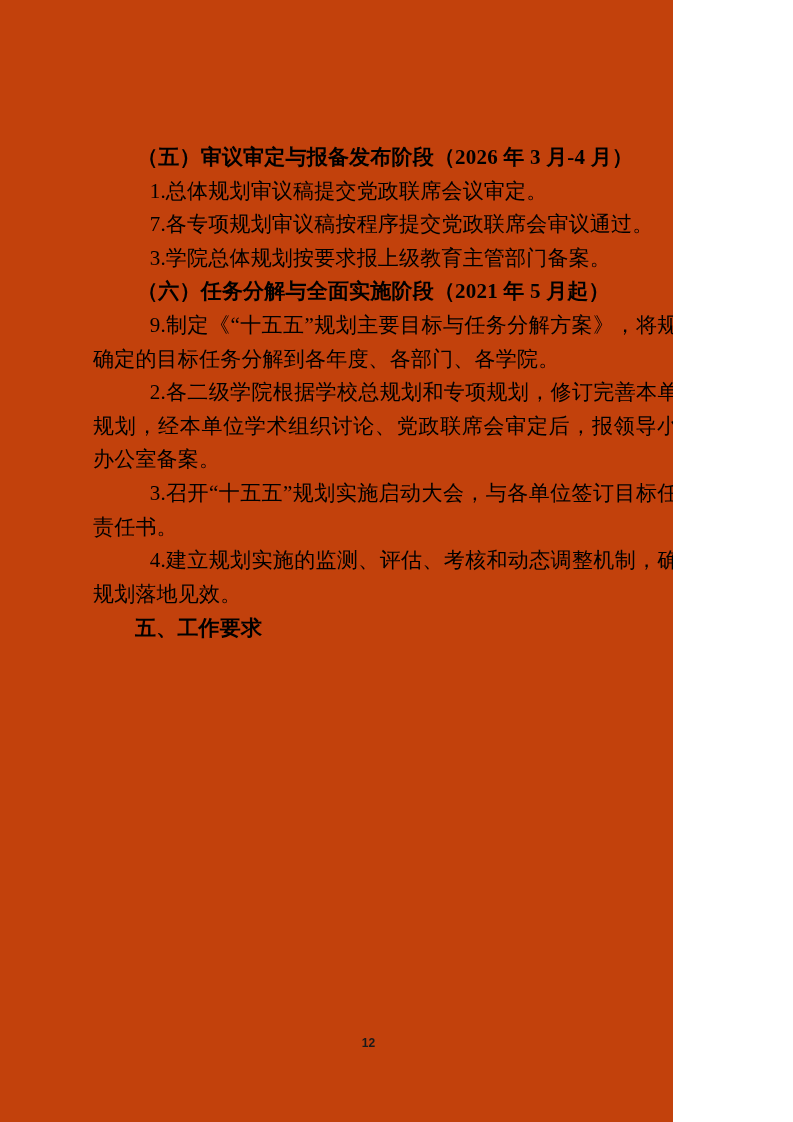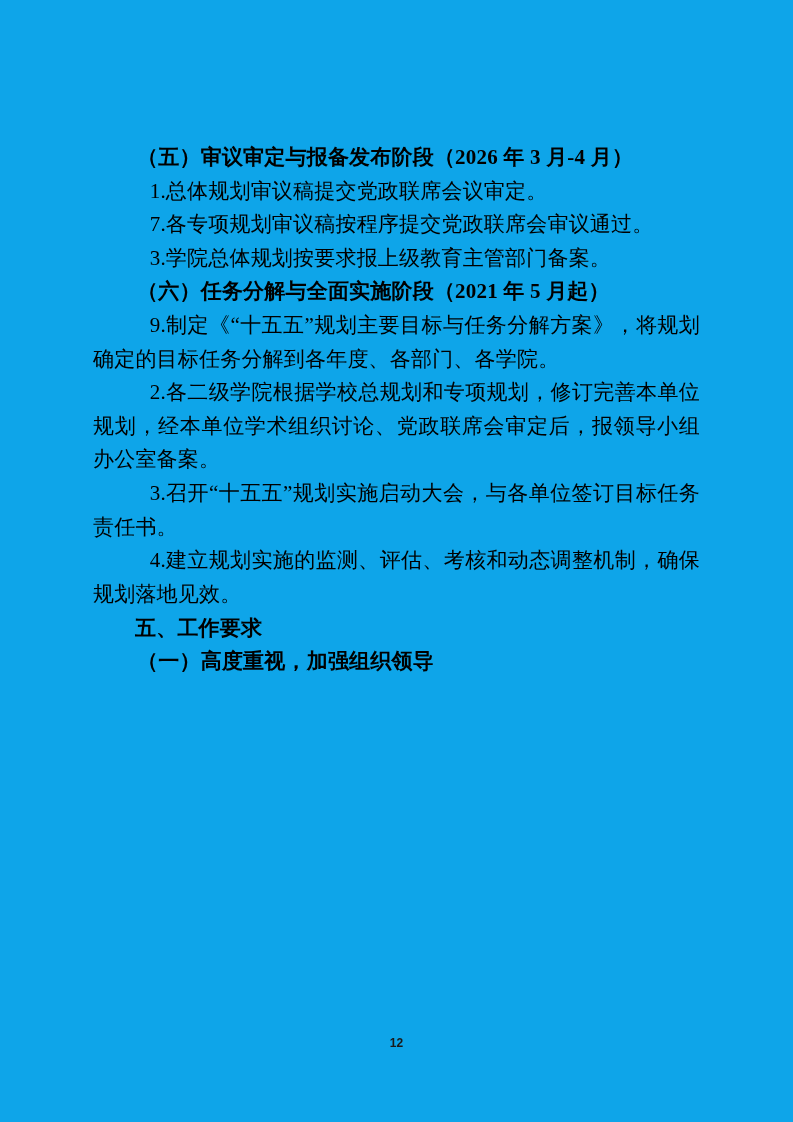--- a/index.html
+++ b/index.html
@@ -2,23 +2,23 @@
 <html><head>
 <meta charset="utf-8">
 <style>
   html, body {
     margin: 0;
     padding: 0;
     background: #ffffff;
   }
   .page {
     position: relative;
-    width: 793px;
+    width: 673px;
     height: 1122px;
-    background: #0ea5e9;
+    background: #c2410c;
     overflow: hidden;
     font-family: "Liberation Serif", serif;
     color: #000000;
   }
   .content {
     position: absolute;
     left: 93px;
     top: 141px;
     width: 607px;
     font-size: 21px;
@@ -48,39 +48,39 @@
   .footer {
     position: absolute;
     left: 0;
     top: 1036px;
     width: 100%;
     text-align: center;
     font-family: "Liberation Sans", sans-serif;
     font-size: 12px;
     font-weight: 700;
     color: #1a1a1a;
+    padding-left: 32px;
   }
 </style>
 </head>
 <body>
 
 <div class="page">
   <div class="content">
 
     <p class="h-kai">（五）审议审定与报备发布阶段（2026 年 3 月-4 月）</p>
     <p class="para-num">1.总体规划审议稿提交党政联席会议审定。</p>
     <p class="para-num">7.各专项规划审议稿按程序提交党政联席会审议通过。</p>
     <p class="para-num">3.学院总体规划按要求报上级教育主管部门备案。</p>
 
     <p class="h-kai">（六）任务分解与全面实施阶段（2021 年 5 月起）</p>
     <p class="para-num">9.制定《“十五五”规划主要目标与任务分解方案》，将规划确定的目标任务分解到各年度、各部门、各学院。</p>
     <p class="para-num">2.各二级学院根据学校总规划和专项规划，修订完善本单位规划，经本单位学术组织讨论、党政联席会审定后，报领导小组办公室备案。</p>
     <p class="para-num">3.召开“十五五”规划实施启动大会，与各单位签订目标任务责任书。</p>
     <p class="para-num">4.建立规划实施的监测、评估、考核和动态调整机制，确保规划落地见效。</p>
 
     <p class="h-hei">五、工作要求</p>
-    <p class="h-kai">（一）高度重视，加强组织领导</p>
 
 
   </div>
 
   <div class="footer">12</div>
 </div>
 
 </body></html>

